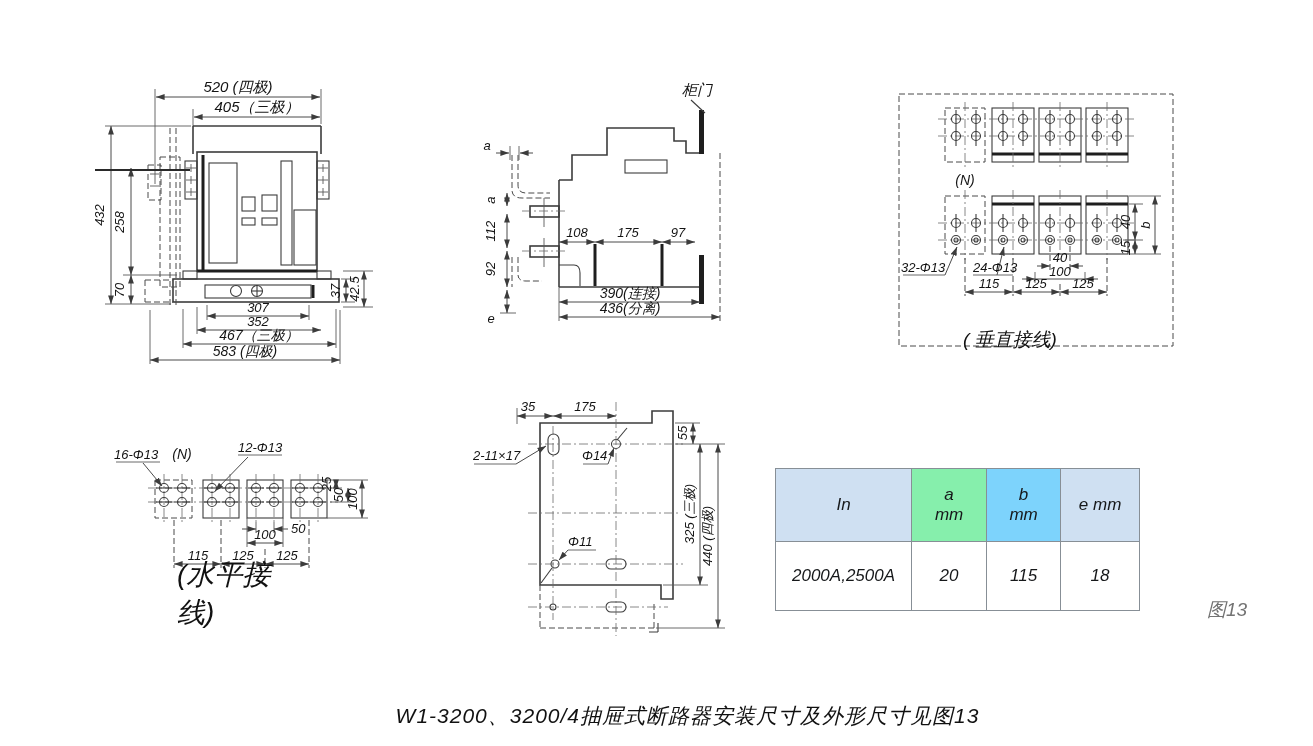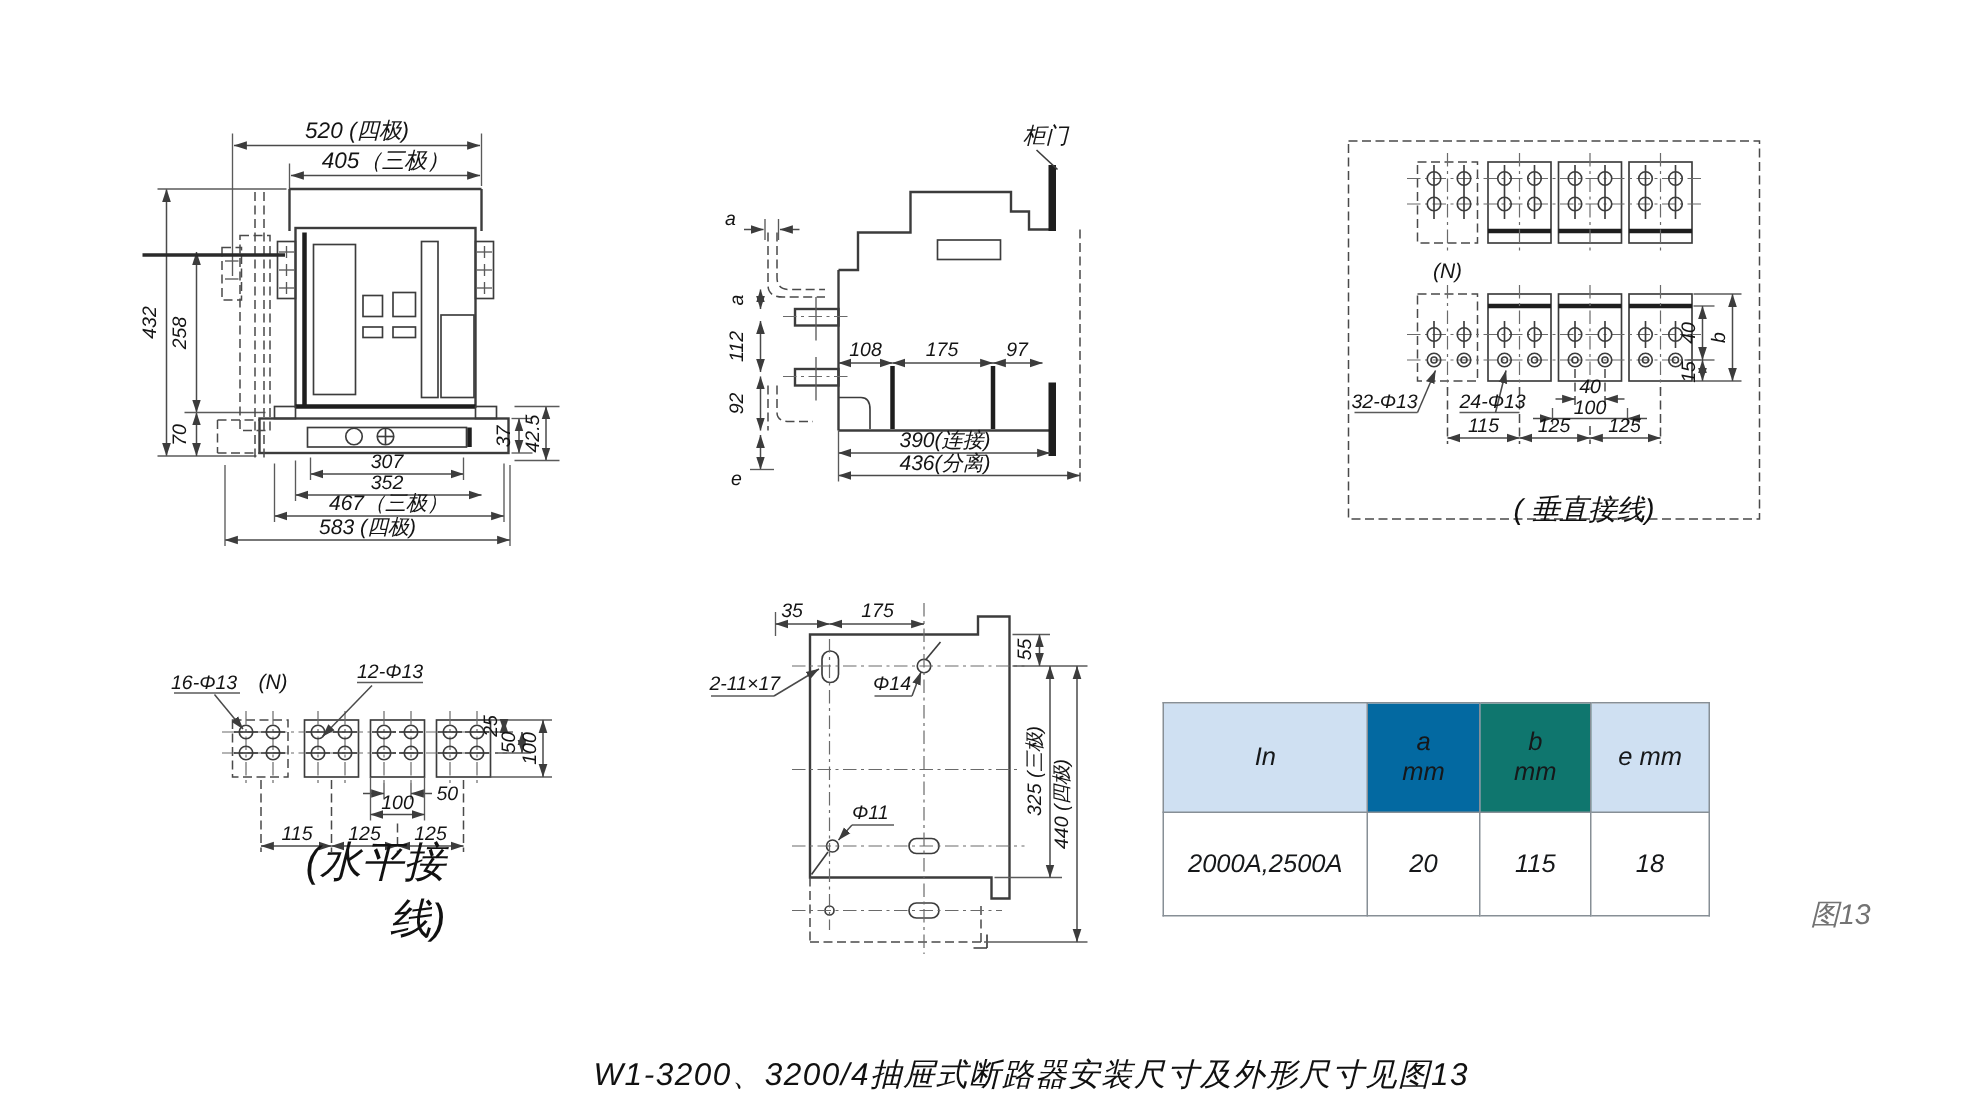--- a/index.html
+++ b/index.html
@@ -8,21 +8,21 @@
   svg.draw{position:absolute;overflow:visible;}
   svg text{font-family:"Liberation Sans","DejaVu Sans",sans-serif;font-size:13px;fill:#141414;text-anchor:middle;}
   svg text.t14{font-size:14px;} svg text.t15{font-size:15px;} svg text.ts{text-anchor:start;}
   .ln{stroke:#3c3c3c;stroke-width:1.6;fill:none;}
   .ln2{stroke:#3c3c3c;stroke-width:1.1;fill:none;}
   .thk{stroke:#1e1e1e;stroke-width:3;fill:none;}
   .dim{stroke:#4a4a4a;stroke-width:1;fill:none;}
   .ext{stroke:#5a5a5a;stroke-width:0.9;fill:none;}
   .dash{stroke:#4a4a4a;stroke-width:1;fill:none;stroke-dasharray:6 3;}
   .cl{stroke:#6a6a6a;stroke-width:0.8;fill:none;stroke-dasharray:9 3 2 3;}
-  .cap{position:absolute;font-size:19px;color:#111;text-align:right;}
+  .cap{position:absolute;font-size:19px;color:#111;text-align:left;}
   .figlabel{position:absolute;font-size:19px;color:#737373;}
   .caption-bottom{position:absolute;font-size:21px;color:#111;text-align:center;letter-spacing:1px;}
   table.spec{position:absolute;left:775px;top:468px;border-collapse:collapse;table-layout:fixed;}
   table.spec th,table.spec td{border:1.3px solid #878f96;text-align:center;font-size:17px;
       font-weight:normal;color:#16181a;padding:16px;}
   table.spec th{height:35px;}
   table.spec td{height:36px;}
 </style>
 </head>
 <body>
@@ -469,22 +469,22 @@
 <table class="spec">
   <colgroup>
         <col style="width:110px">
         <col style="width:75px">
         <col style="width:74px">
         <col style="width:79px">
       </colgroup>
   <thead>
     <tr>
       <th style="background:#cfe0f2">In</th>
-      <th style="background:#0369a1">a mm</th>
-      <th style="background:#0f766e">b mm</th>
+      <th style="background:#86efac">a mm</th>
+      <th style="background:#7dd3fc">b mm</th>
       <th style="background:#cfe0f2">e mm</th>
     </tr>
   </thead>
   <tbody>
     <tr>
       <td>2000A,2500A</td>
       <td>20</td>
       <td>115</td>
       <td>18</td>
     </tr>

